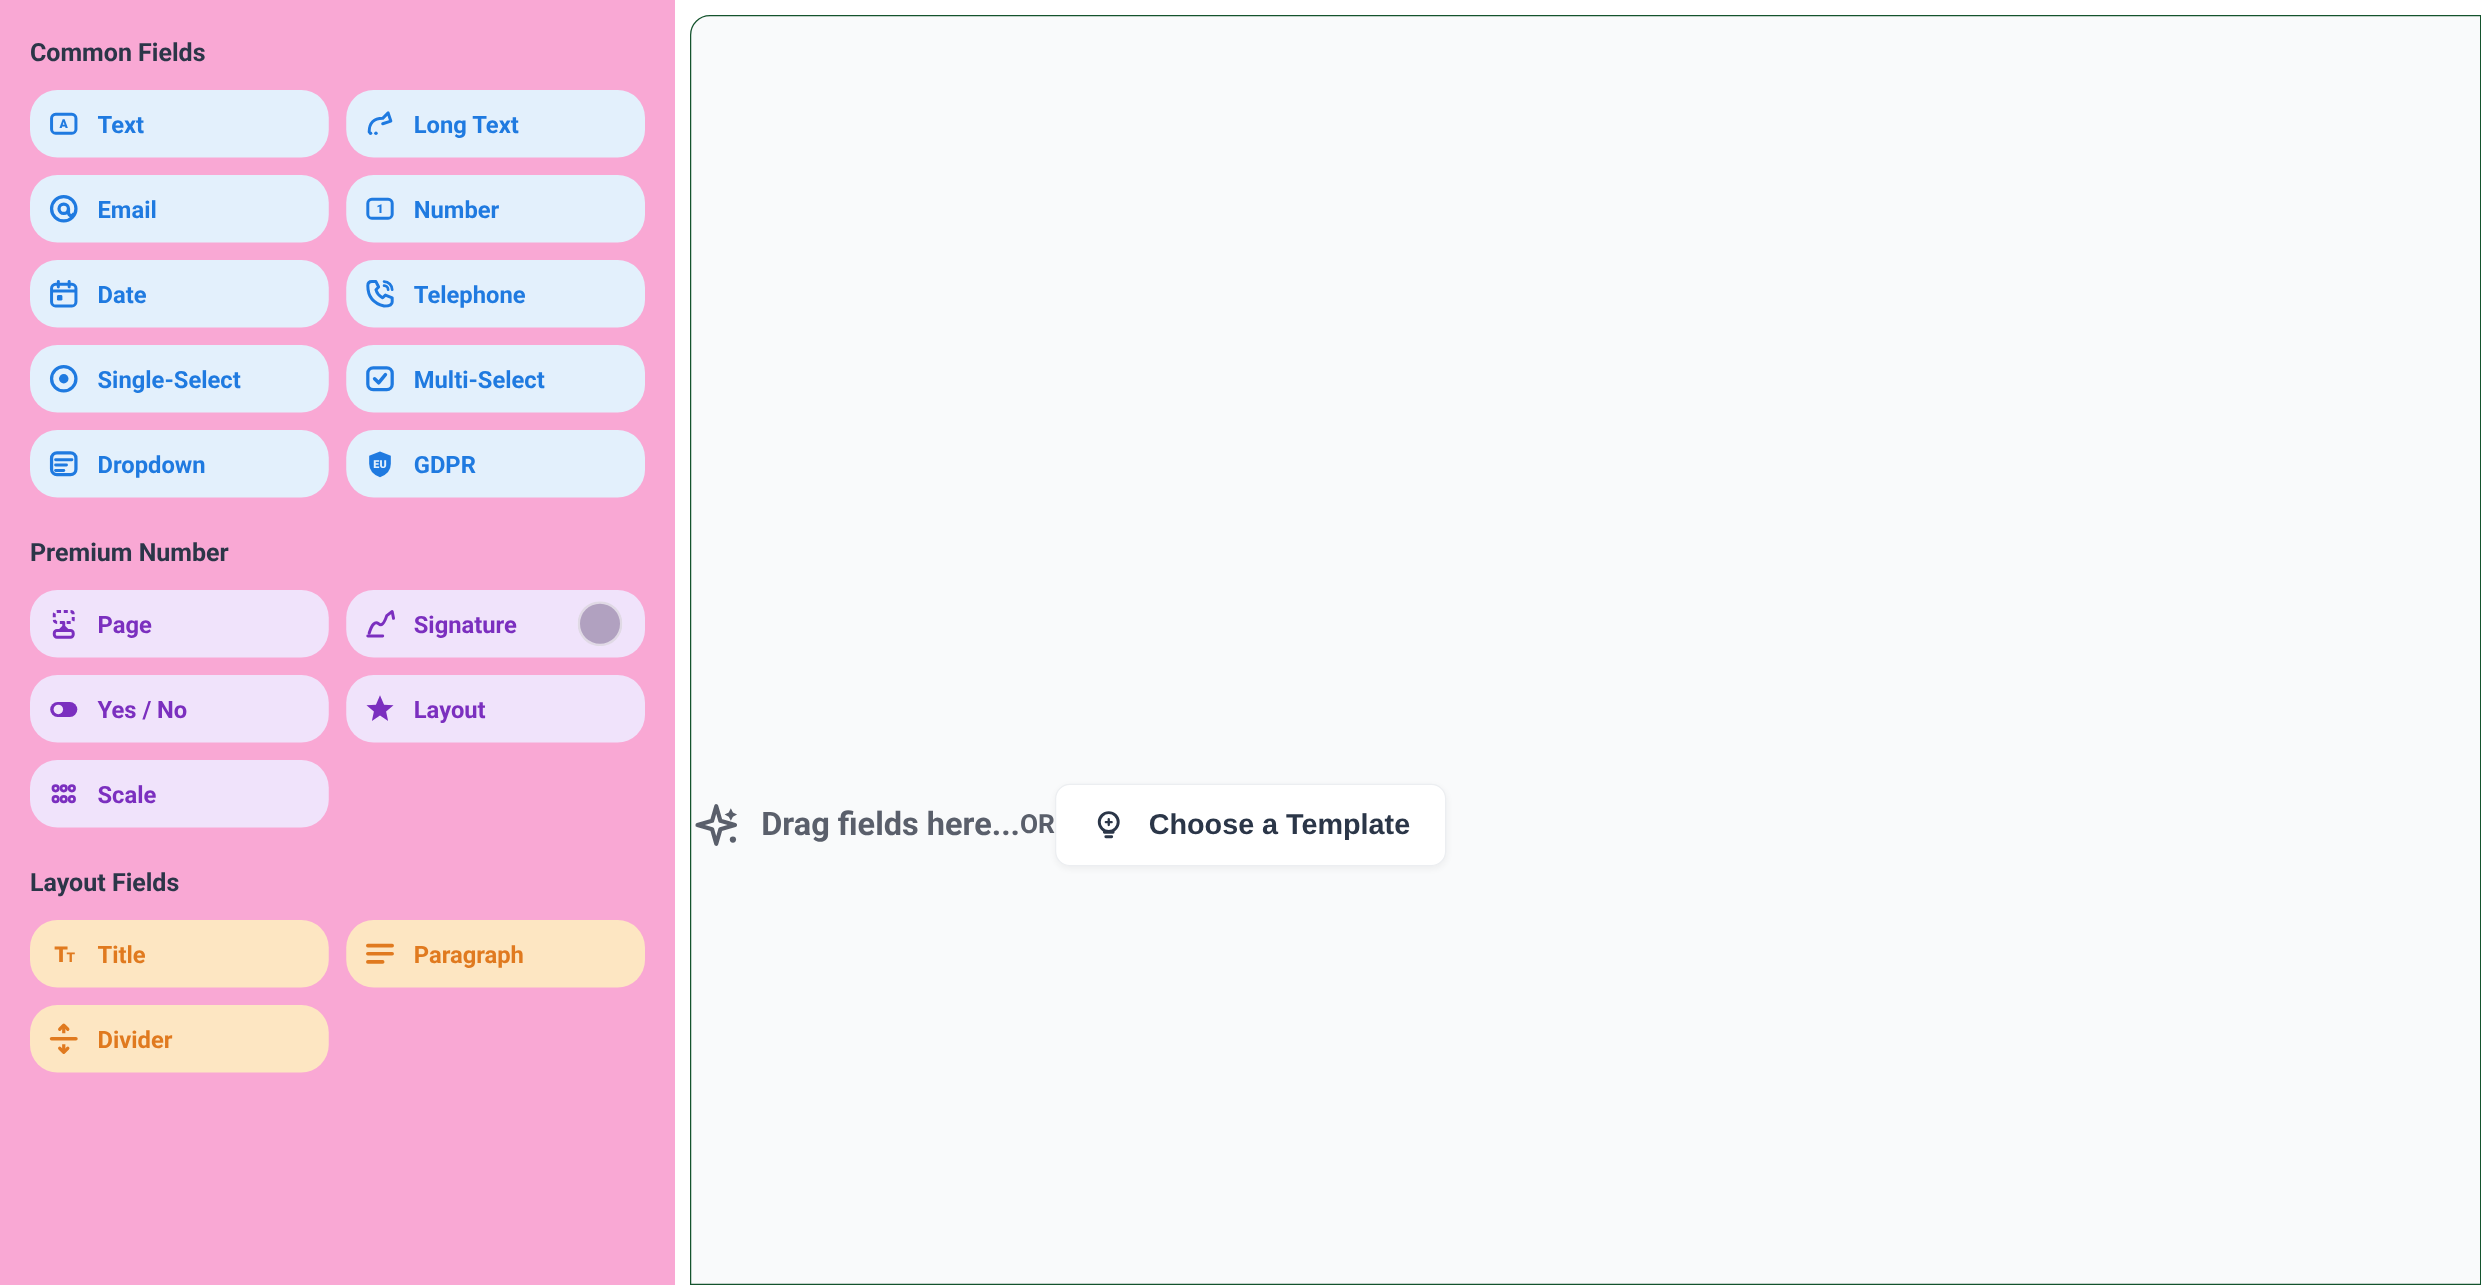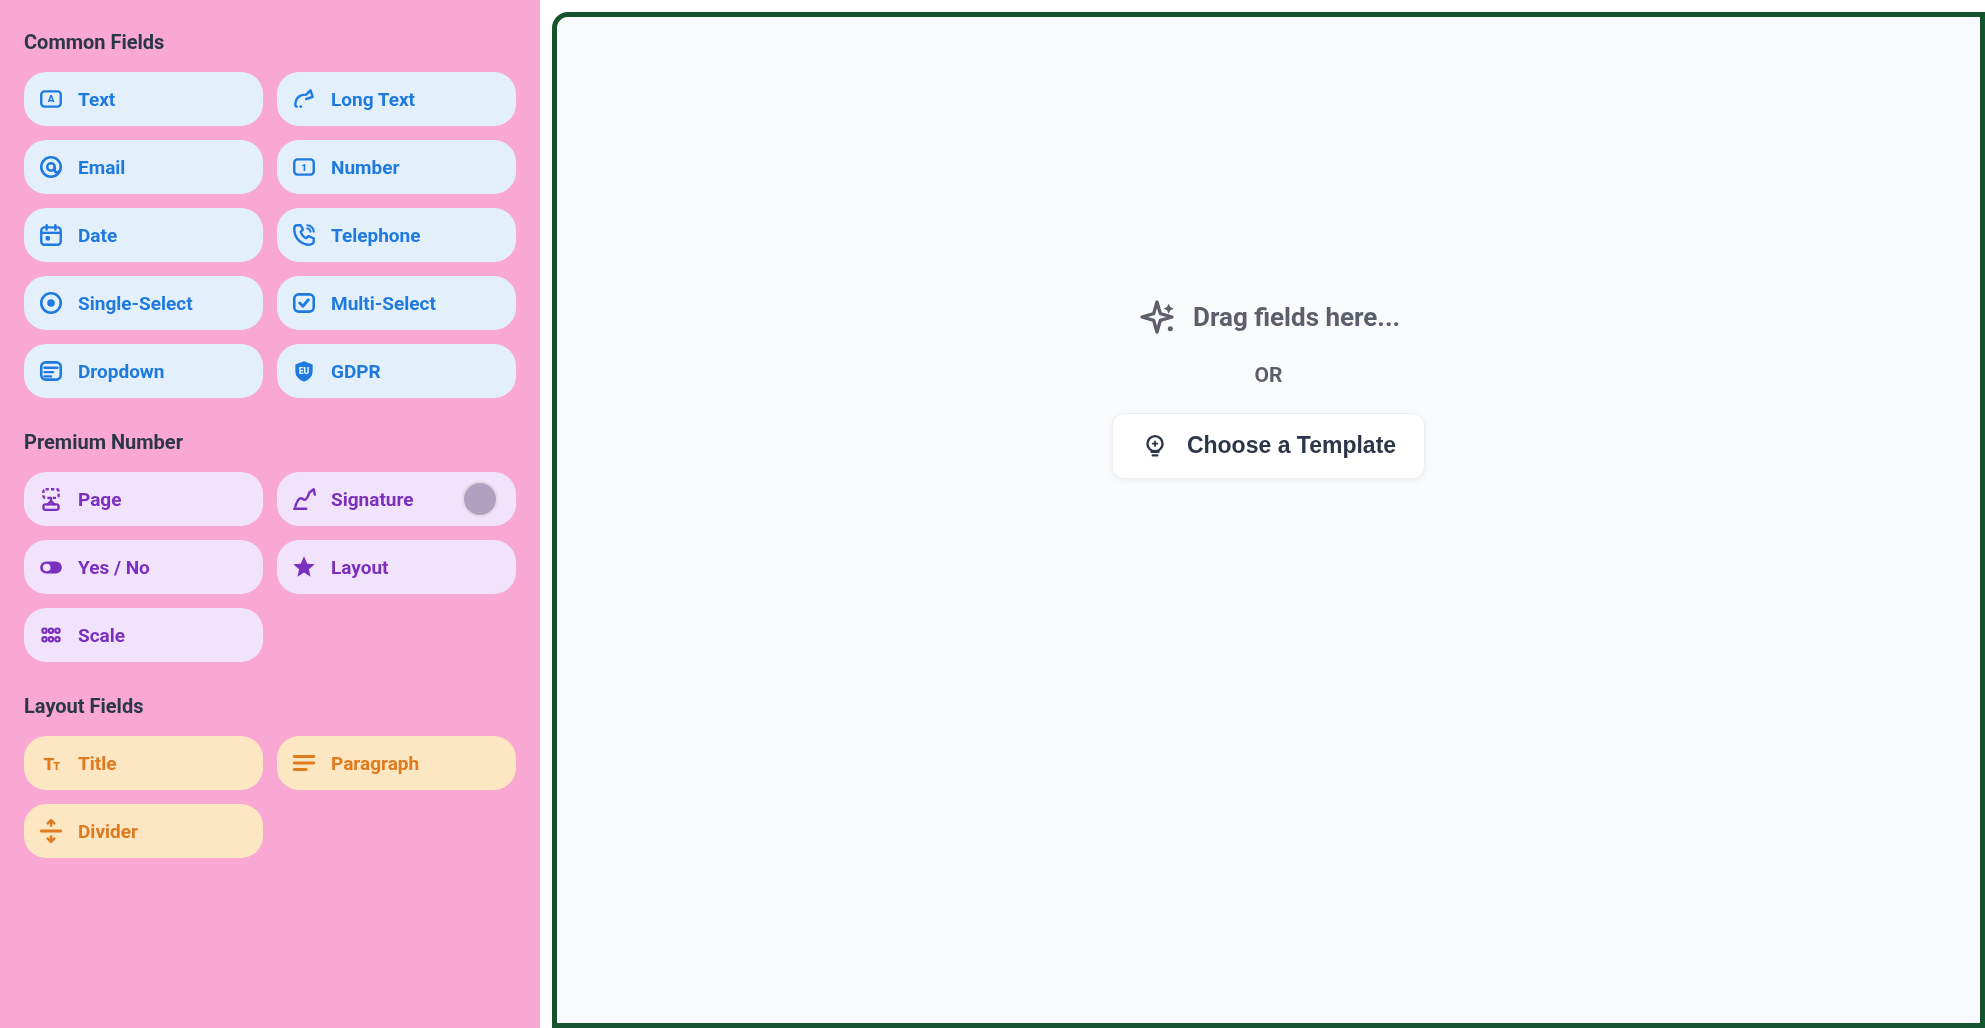--- a/index.html
+++ b/index.html
@@ -73,24 +73,23 @@
     border: 2px solid rgba(255,255,255,0.6);
   }
   .main {
     flex: 1;
     padding: 12px 0 0 12px;
   }
   .canvas {
     width: 100%;
     height: 100%;
     background: #f9fafb;
-    border: 5px solid #14532d;
+    border: 1px solid #14532d;
     border-radius: 16px 0 0 0;
     display: flex;
-    flex-direction: column;
     align-items: center;
     justify-content: flex-start;
     padding-top: 280px;
   }
   .drag-hint {
     display: flex;
     align-items: center;
     gap: 16px;
     color: #5a5f6b;
     font-size: 26px;

